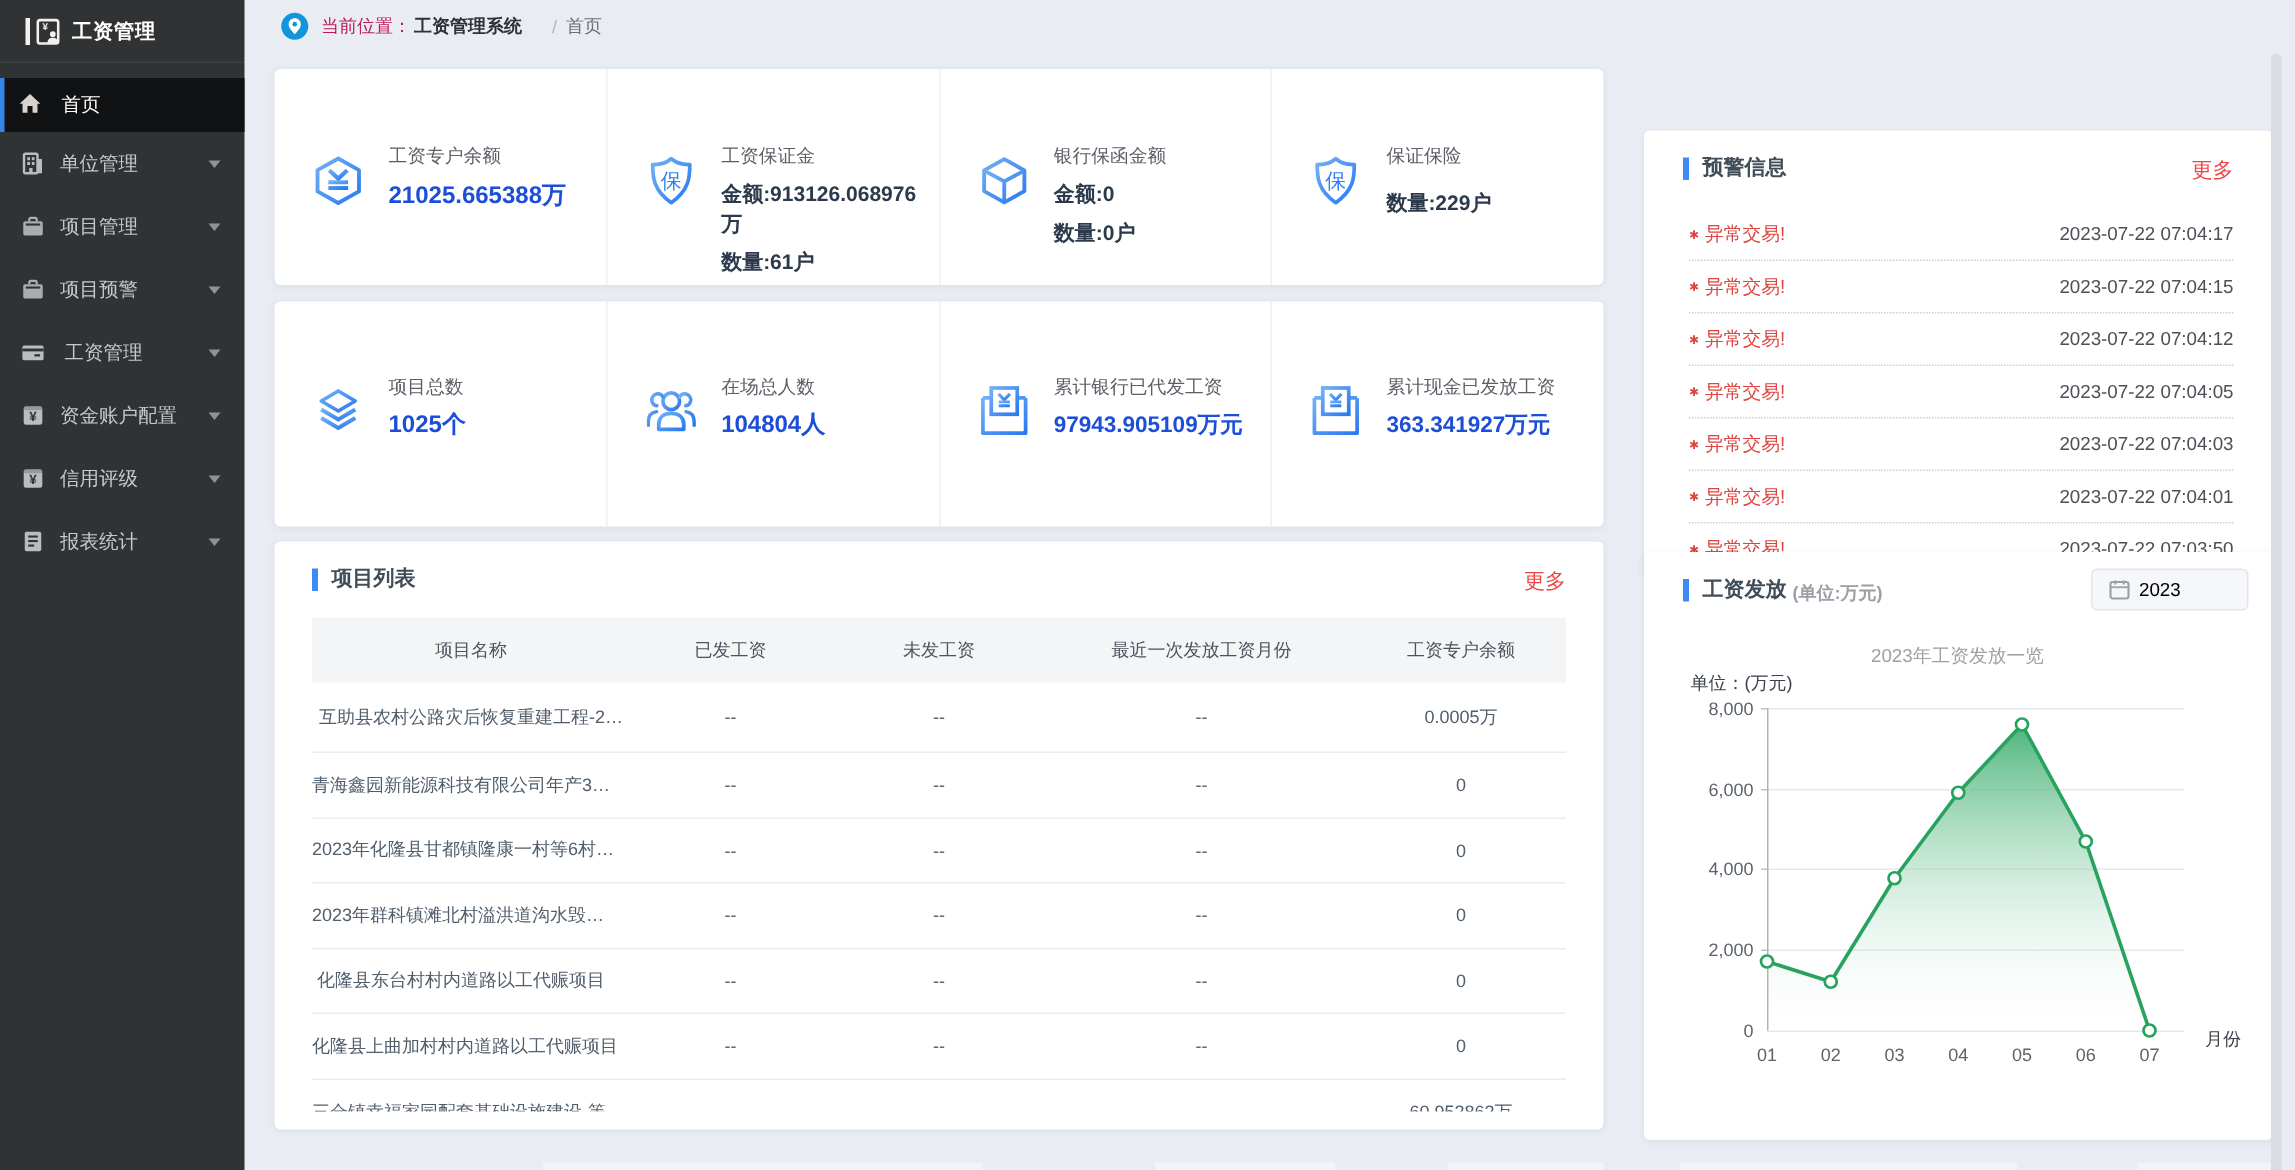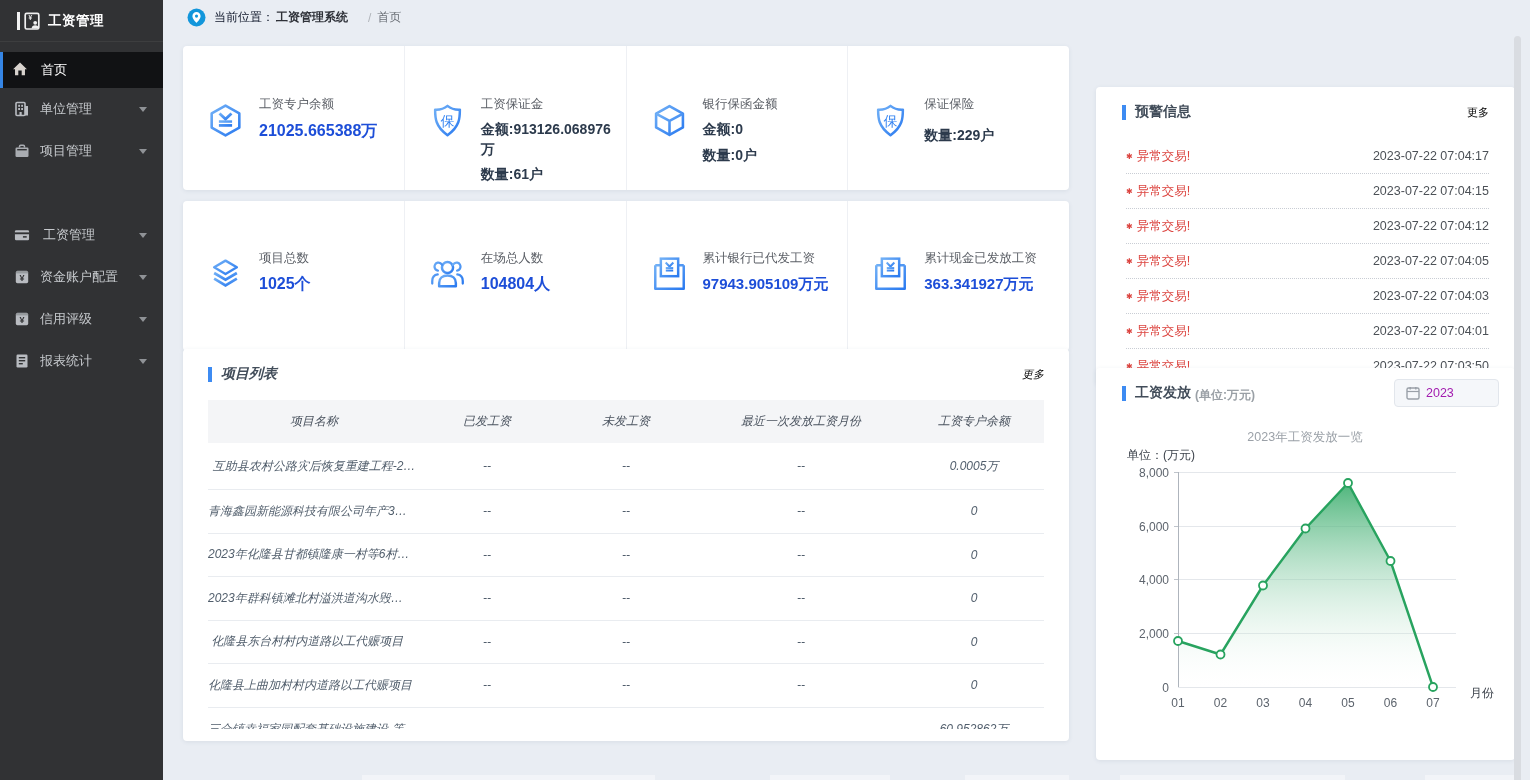--- a/index.html
+++ b/index.html
@@ -14,21 +14,21 @@
 .mi{position:absolute;left:0;width:163px;height:42px;}
 .mi .ic{position:absolute;left:14px;top:50%;margin-top:-8px;width:16px;height:16px;}
 .mi .t{position:absolute;left:40px;top:0;line-height:42px;color:#c6c9cd;font-size:13px;}
 .mi .car{position:absolute;right:16px;top:50%;margin-top:-2px;width:0;height:0;border-left:4px solid transparent;border-right:4px solid transparent;border-top:5px solid #8f9296;}
 #mi-home{top:52px;height:36px;background:#111214;border-left:3px solid #3585e4;}
 #mi-home .t{left:38px;line-height:36px;color:#fff;}
 #mi-home .ic{left:9px;margin-top:-9px;}
 
 #crumb{position:absolute;left:183px;top:0;height:35px;display:flex;align-items:center;}
 #crumb svg{margin:0 8px 0 4px;}
-#crumb .c1{color:#0f172a;}
+#crumb .c1{color:#be185d;}
 #crumb .c2{color:#2e3138;font-weight:bold;margin-left:2px;}
 #crumb .sep{color:#b0b4ba;margin:0 6px 0 20px;}
 #crumb .c3{color:#6a6f76;}
 .card{position:absolute;background:#fff;border-radius:4px;box-shadow:0 1px 4px rgba(70,90,120,.10);}
 #row1{left:183px;top:46px;width:886px;height:144px;display:flex;}
 #row2{left:183px;top:201px;width:886px;height:150px;display:flex;}
 .cell{position:relative;flex:1;}
 .cell + .cell{border-left:1px solid #eef0f4;}
 .cell .cic{position:absolute;left:26px;width:33px;height:33px;}
 #row1 .cic{top:57.5px;}
@@ -36,45 +36,45 @@
 .cell .lb{position:absolute;left:76px;color:#5b5f66;font-size:12.5px;line-height:16px;}
 #row1 .lb{top:50px;}
 #row2 .lb{top:49px;}
 .cell .v1{position:absolute;left:76px;font-size:16px;font-weight:bold;color:#1d4ed8;line-height:22px;text-align:center;}
 #row1 .v1{top:74px;}
 #row2 .v1{top:72px;}
 .v1.sm{font-size:15px;}
 .cell .lines{position:absolute;left:76px;top:74px;right:10px;font-size:14px;font-weight:bold;color:#2c3a4c;line-height:19.5px;word-break:break-all;}
 .cell .qty{margin-top:6px;}
 
-#tableCard{left:183px;top:349px;width:886px;height:392px;font-style:italic;}
+#tableCard{left:183px;top:361px;width:886px;height:392px;}
 #alertCard{left:1096px;top:46px;width:419px;height:298px;margin-top:41px;}
 #chartCard{left:1096px;top:368px;width:419px;height:392px;}
 .ph{position:absolute;top:18px;left:25px;right:25px;height:16px;}
 .ph .bbar{position:absolute;left:0;top:0;width:4px;height:15px;background:#3d8bf2;}
 .ph .tt{position:absolute;left:13px;top:-2px;font-size:14px;font-weight:bold;color:#424d5a;}
-.ph .more{position:absolute;right:0;top:0;font-size:11px;color:#000000;text-align:right;}
+.ph .more{position:absolute;right:0;top:0;font-size:14px;color:#ef4444;text-align:right;}
 
 #twrap{position:absolute;left:25px;top:51px;width:836px;height:329px;overflow:hidden;}
 table{border-collapse:collapse;width:836px;table-layout:fixed;font-size:12px;}
 thead td{background:#f4f5f7;height:43px;text-align:center;color:#4a535f;}
 tbody td{height:43.5px;text-align:center;color:#515e6c;border-top:1px solid #e9ecf0;}
 tbody tr:first-child td{border-top:none;height:46.5px;text-align:center;}
 tbody td.nm{text-align:left;white-space:nowrap;overflow:hidden;}
 
 #alist{position:absolute;left:30px;top:52px;width:363px;height:229px;overflow:hidden;}
 .arow{height:35px;line-height:35px;border-bottom:1px dotted #c9cdd4;position:relative;}
 .arow:last-child{border-bottom:none;}
 .arow .warn{color:#dc4540;font-size:12.5px;}
 .arow .star{display:inline-block;color:#dc4540;font-size:8px;margin-right:4px;vertical-align:1px;}
 .arow .tm{position:absolute;right:0;top:0;color:#4c5157;font-size:12.5px;}
 
 #chartCard .sub{position:absolute;left:99px;top:19px;font-size:12px;font-weight:bold;color:#9aa0a6;text-align:center;}
 #ybox{position:absolute;right:16px;top:11px;width:105px;height:28px;background:#f5f7fa;border:1px solid #e2e6ec;border-radius:4px;}
-#ybox .yt{position:absolute;left:31px;top:0;line-height:26px;font-size:12.5px;color:#a21caf;}
+#ybox .yt{position:absolute;left:31px;top:0;line-height:26px;font-size:12.5px;color:#000000;}
 .nx{position:absolute;top:775px;height:5px;background:#f2f4f8;}
 #sbar{position:absolute;left:1514px;top:36px;width:7px;height:744px;background:#d9dce1;border-radius:4px 4px 0 0;}
 </style>
 </head>
 <body>
 <div id="side">
   <div id="logo">
     <span class="bar"></span>
     <svg style="position:absolute;left:24px;top:12px" width="18" height="19" viewBox="0 0 18 19">
       <rect x="1.2" y="1.4" width="13.6" height="15.6" rx="1.5" fill="none" stroke="#f0f0f0" stroke-width="1.7"></rect>
@@ -111,20 +111,29 @@
     <svg class="ic" width="16" height="16" viewBox="0 0 16 16">
         <rect x="2" y="1.5" width="9" height="13" rx="1" fill="none" stroke="#b9bcc1" stroke-width="1.6"></rect>
         <rect x="4.2" y="3.8" width="1.8" height="2" fill="#b9bcc1"></rect>
         <rect x="7.2" y="3.8" width="1.8" height="2" fill="#b9bcc1"></rect>
         <rect x="4.2" y="7" width="1.8" height="2" fill="#b9bcc1"></rect>
         <rect x="7.2" y="7" width="1.8" height="2" fill="#b9bcc1"></rect>
         <rect x="11" y="5" width="3" height="9.5" fill="#b9bcc1"></rect>
         <rect x="5.5" y="11" width="2.2" height="3.5" fill="#b9bcc1"></rect>
       </svg>
     <span class="t">单位管理</span>
+      <span class="car"></span>
+  </div>
+  <div class="mi" style="top:172px">
+    <svg class="ic" width="16" height="16" viewBox="0 0 16 16">
+        <rect x="1.5" y="4.5" width="13" height="9.5" rx="1.2" fill="#a9acb1"></rect>
+        <path d="M5.5 4.5 V3.4 C5.5 2.7 6 2.2 6.7 2.2 H9.3 C10 2.2 10.5 2.7 10.5 3.4 V4.5" fill="none" stroke="#a9acb1" stroke-width="1.5"></path>
+        <rect x="3.2" y="6" width="9.6" height="1.4" fill="#313234"></rect>
+      </svg>
+    <span class="t">项目预警</span>
       <span class="car"></span>
   </div>
   <div class="mi" style="top:214px">
     <svg class="ic" width="17" height="16" viewBox="0 0 17 16">
         <rect x="1" y="3" width="15" height="10.5" rx="1.3" fill="#b9bcc1"></rect>
         <rect x="1" y="5.2" width="15" height="2" fill="#313234"></rect>
         <rect x="9.5" y="9.2" width="4" height="1.6" fill="#313234"></rect>
       </svg>
     <span class="t" style="left:43px">工资管理</span>
       <span class="car"></span>

